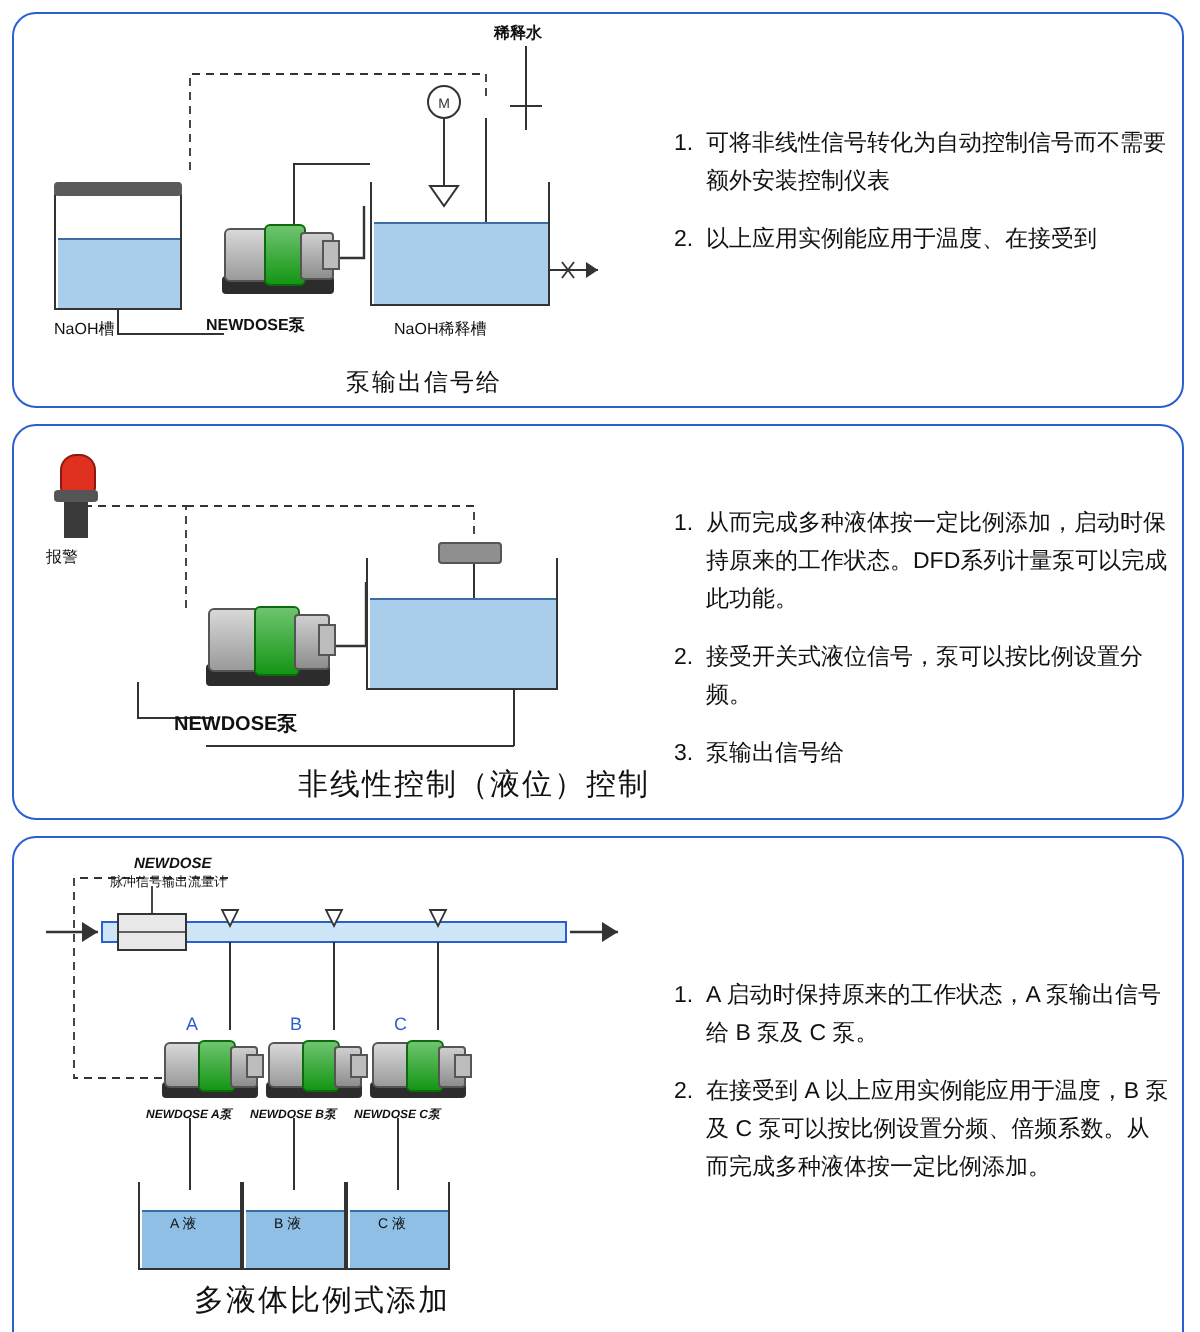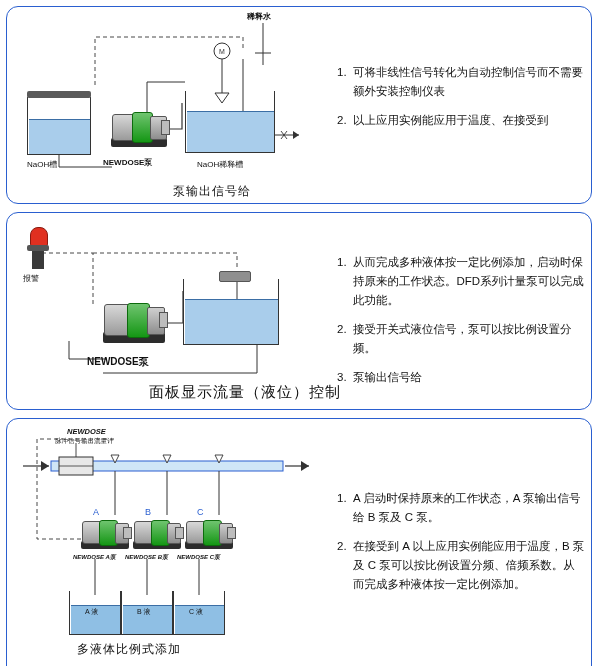--- a/index.html
+++ b/index.html
@@ -167,21 +167,21 @@
       <div class="lbl lbl-it" style="left:80px;top:142px;font-size:10px;">NEWDOSE泵</div>
 
       <div class="tank" style="left:176px;top:66px;width:96px;height:66px;">
         <div class="walls"></div>
         <div class="liquid" style="height:44px;"></div>
         <div class="surface" style="bottom:45px;"></div>
       </div>
       <div style="position:absolute;left:212px;top:58px;width:30px;height:9px;background:#8f8f8f;border:1px solid #555;border-radius:2px;"></div>
     </div>
 
-    <div class="cap cap-big" style="left:142px;top:170px;">面板显示流量（液位）控制</div>
+    <div class="cap cap-big" style="left:142px;top:170px;">非线性控制（液位）控制</div>
 
     <div class="notes" style="left:330px;top:40px;width:248px;">
       <div class="note-item">
         <span class="note-num">1.</span>
         <span class="note-txt">从而完成多种液体按一定比例添加，启动时保持原来的工作状态。DFD系列计量泵可以完成此功能。</span>
       </div>
       <div class="note-item">
         <span class="note-num">2.</span>
         <span class="note-txt">接受开关式液位信号，泵可以按比例设置分频。</span>
       </div>
@@ -272,21 +272,21 @@
         <div class="walls"></div>
           <div class="liquid dark" style="height:28px;"></div>
           <div class="surface" style="bottom:29px;"></div>
       </div>
 
       <div class="lbl" style="left:78px;top:188px;font-size:7px;">A 液</div>
       <div class="lbl" style="left:130px;top:188px;font-size:7px;">B 液</div>
       <div class="lbl" style="left:182px;top:188px;font-size:7px;">C 液</div>
     </div>
 
-    <div class="cap" style="left:70px;top:222px;font-size:12px;">多液体比例式添加</div>
+    <div class="cap" style="left:90px;top:222px;font-size:15px;">多液体比例式添加</div>
 
     <div class="notes" style="left:330px;top:70px;width:248px;">
       <div class="note-item">
         <span class="note-num">1.</span>
         <span class="note-txt">A 启动时保持原来的工作状态，A 泵输出信号给 B 泵及 C 泵。</span>
       </div>
       <div class="note-item">
         <span class="note-num">2.</span>
         <span class="note-txt">在接受到 A 以上应用实例能应用于温度，B 泵及 C 泵可以按比例设置分频、倍频系数。从而完成多种液体按一定比例添加。</span>
       </div>

